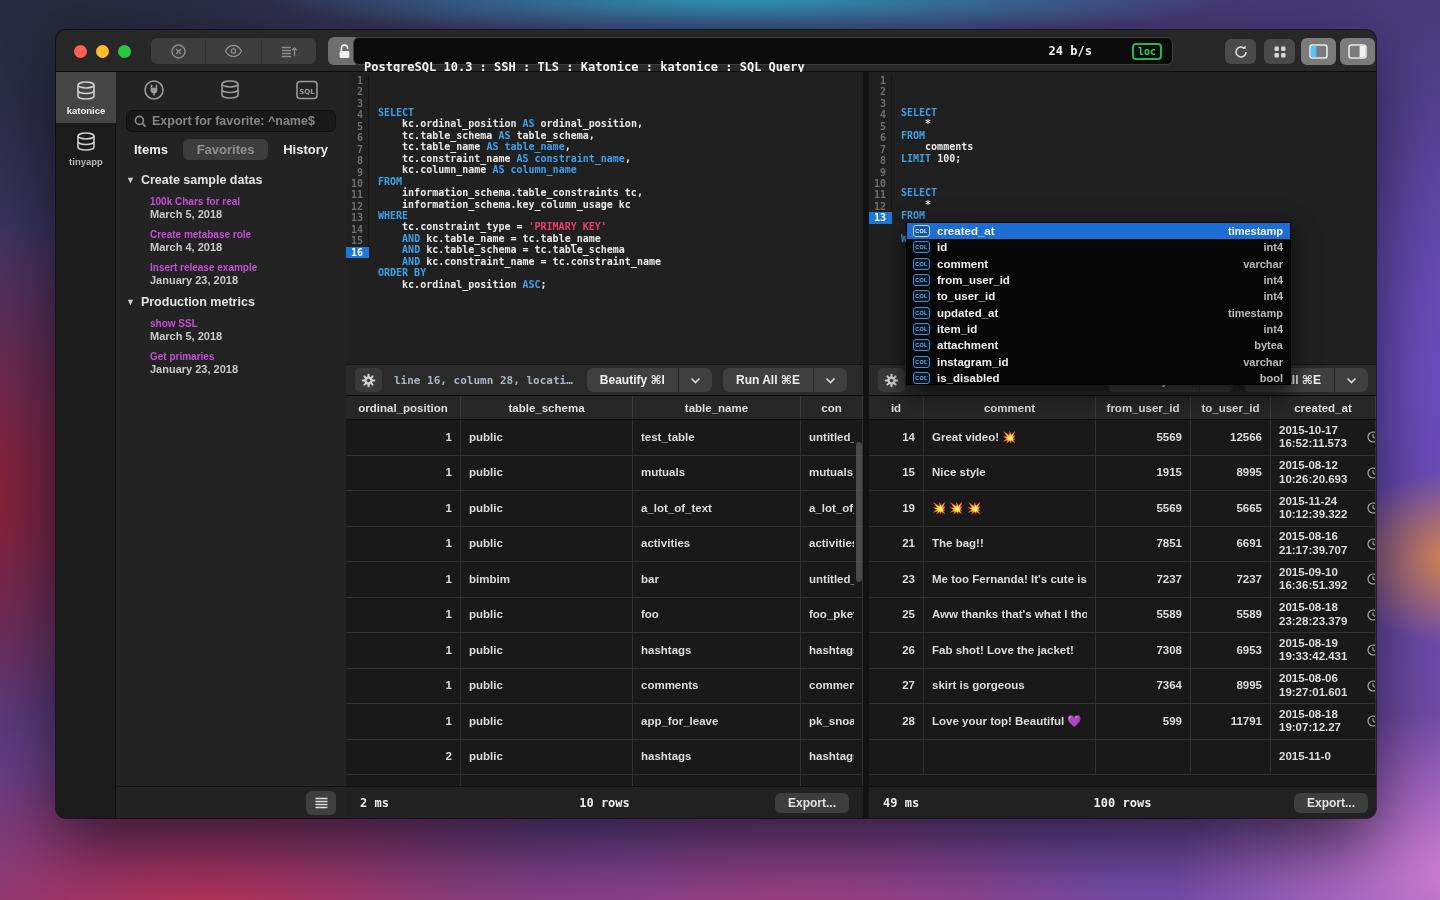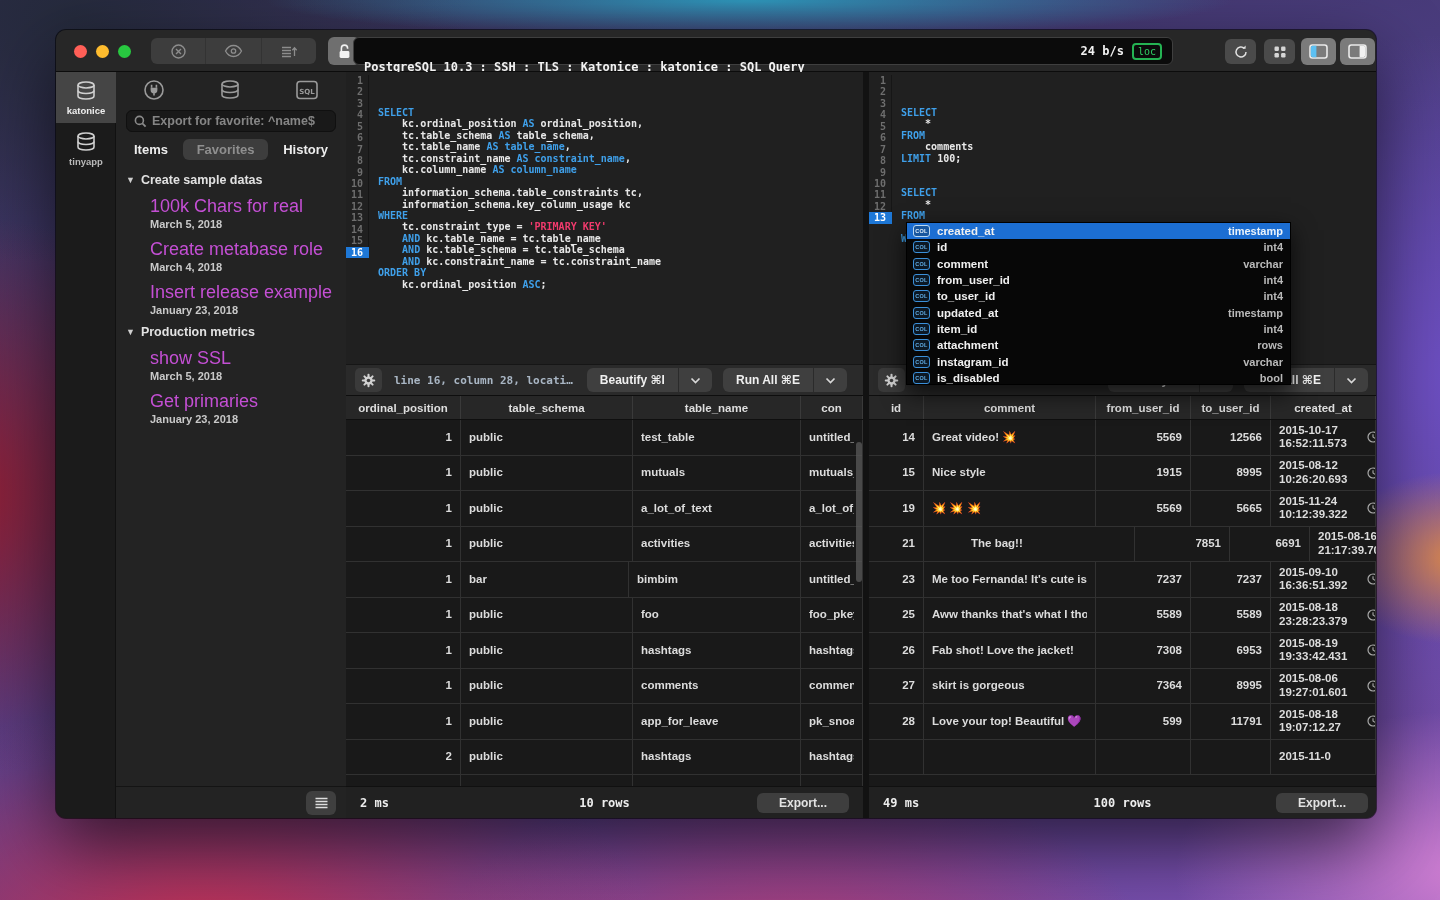--- a/index.html
+++ b/index.html
@@ -26,21 +26,21 @@
   .tl.red{left:18px;background:#ff5f57}.tl.yel{left:40px;background:#febc2e}.tl.grn{left:62px;background:#28c840}
   .tbgroup { position:absolute; left:95px; top:8px; height:26px; width:165px; background:#3d3d3d; border-radius:6px; display:flex; }
   .tbseg { flex:1; display:flex; align-items:center; justify-content:center; border-right:1px solid #333; }
   .tbseg:last-child{border-right:none}
   .lockbtn { position:absolute; left:272px; top:7px; width:32px; height:28px; background:#6f6f6f; border-radius:6px; display:flex; align-items:center; justify-content:center; }
   .titlepill { position:absolute; left:297px; top:7px; width:820px; height:28px; background:#0b0b0b; border:1px solid #3f3f3f; border-radius:6px;
                display:flex; align-items:center; font-family:"DejaVu Sans Mono",monospace; font-weight:bold; font-size:12px; color:#f2f2f2; padding:0 10px; }
   .titletext { white-space:nowrap;margin-top:32px; }
   .titleright { margin-left:auto; display:flex; align-items:center; gap:8px; }
   .rate { font-size:12px; }
-  .locbadge { border:2px solid #25b353; color:#2fce64; font-size:10px; font-weight:normal; padding:0 4px; border-radius:4px; line-height:13px; }
+  .locbadge { border:2px solid #25b353; color:#2fce64; font-size:10px; font-weight:bold; padding:0 4px; border-radius:4px; line-height:13px;margin-left:32px; }
   .winbtn { position:absolute; top:9px; height:25px; background:#4a4a4a; border-radius:6px; display:flex; align-items:center; justify-content:center; }
   .refbtn{left:1169px;width:31px}.gridbtn{left:1208px;width:31px}
   .panebtn{ position:absolute; top:8px; width:35px; height:27px; background:#7b7b7b; border-radius:6px; display:flex; align-items:center; justify-content:center;}
   .pb1{left:1245px}.pb2{left:1284px}
 
   
   .dbstrip { position:absolute; left:0; top:42px; width:60px; height:746px; background:#1b1b1b; border-right:1px solid #111; }
   .dbitem { width:60px; padding:8px 0 7px; display:flex; flex-direction:column; align-items:center; gap:3px; }
   .dbitem.sel { background:#454545; }
   .dbitem .dblabel { font-size:9.5px; font-weight:bold; color:#eee; }
@@ -51,36 +51,36 @@
   .sideicons { display:flex; justify-content:space-around; align-items:center; height:32px; margin-top:2px; }
   .searchbox { margin:4px 10px 0; height:22px; background:#191919; border:1px solid #101010; border-radius:6px;
                display:flex; align-items:center; gap:5px; padding:0 7px; color:#858585; font-size:12.5px; font-weight:bold; }
   .tabsrow { display:flex; align-items:center; justify-content:space-between; padding:0 18px; height:30px; margin-top:2px; }
   .tab { font-size:13px; font-weight:bold; color:#ededed; }
   .tab.pill { background:#3d3d3d; border-radius:6px; padding:3px 14px; color:#8f8f8f; }
   .tree { padding-top:4px; }
   .grouprow { display:flex; align-items:center; gap:6px; padding:5px 0 4px 10px; color:#e2e2e2; font-size:12.5px; font-weight:bold; }
   .tri { font-size:9px; color:#cfcfcf; }
   .fav { padding:5px 0 4px 34px; }
-  .favtitle { color:#c44fd4; font-size:18px; font-weight:normal; }
+  .favtitle { color:#c44fd4; font-size:10px; font-weight:bold; }
   .favdate { color:#c9c9c9; font-size:11px; font-weight:bold; margin-top:1px; }
   .sidestatus { position:absolute; left:60px; top:756px; width:230px; height:32px; background:#232323; border-top:1px solid #141414; }
   .hambtn { position:absolute; right:10px; top:4px; width:30px; height:24px; background:#3f3f3f; border-radius:6px; display:flex; align-items:center; justify-content:center; }
 
   
   .divider { position:absolute; left:807px; top:42px; width:6px; height:746px; background:#121212; }
   .pane { position:absolute; top:42px; height:714px; background:#1e1e1e; overflow:visible; }
   .pane.left { left:290px; width:517px; }
   .pane.right { left:813px; width:507px; }
   .panestatus { position:absolute; top:756px; height:32px; background:#212121; border-top:1px solid #101010; display:flex; align-items:center; }
   .ps-left { left:290px; width:517px; }
   .ps-right { left:813px; width:507px; }
   .mstime { font-family:"DejaVu Sans Mono",monospace; font-weight:bold; font-size:12px; color:#ededed; margin-left:14px; }
   .rowcount { position:absolute; left:0; right:0; text-align:center; font-family:"DejaVu Sans Mono",monospace; font-weight:bold; font-size:12px; color:#ededed; }
-  .exportbtn { margin-left:auto; margin-right:14px; background:#3e3e3e; border-radius:6px; padding:3px 22px; font-size:12px; font-weight:bold; color:#e3e3e3; position:relative; z-index:2; }
+  .exportbtn { margin-left:auto; margin-right:14px; background:#3e3e3e; border-radius:6px; padding:3px 13px; font-size:12px; font-weight:bold; color:#e3e3e3; position:relative; z-index:2; }
   .ps-right .exportbtn { margin-right:8px; }
 
   
   .editor { position:absolute; left:0; top:0; right:0; height:292px; background:#202020; padding-top:3px; overflow:hidden; }
   .cl { display:flex; height:11.45px; font-family:"DejaVu Sans Mono",monospace; font-size:10px; font-weight:bold; line-height:11.45px; }
   .ln { width:23px; flex:none; text-align:right; padding-right:5px; color:#6e6e6e; border-right:1px solid #161616; }
   .ct { flex:1; white-space:pre; padding-left:9px;margin-top:32px; }
   .cl.sel .ct { background:#3a434d; }
   .cl.act .ln { background:#1e78d7; color:#fff; border-right-color:#1e78d7; }
   .c-kw{color:#3fa0ea}.c-pl{color:#e8e8e8}.c-str{color:#f23a6d}
@@ -459,25 +459,25 @@
               <span class="cellv">activities</span>
             </div>
             <div class="td al-left nowrap" style="width: 62px;">
               <span class="cellv">activities_</span>
             </div>
           </div>
           <div class="tr">
             <div class="td al-right nowrap" style="width: 115px;">
               <span class="cellv">1</span>
             </div>
+            <div class="td al-left nowrap" style="width: 172px;">
+              <span class="cellv">bimbim</span>
+            </div>
             <div class="td al-left nowrap" style="width: 168px;">
               <span class="cellv">bar</span>
-            </div>
-            <div class="td al-left nowrap" style="width: 172px;">
-              <span class="cellv">bimbim</span>
             </div>
             <div class="td al-left nowrap" style="width: 62px;">
               <span class="cellv">untitled_t</span>
             </div>
           </div>
           <div class="tr">
             <div class="td al-right nowrap" style="width: 115px;">
               <span class="cellv">1</span>
             </div>
             <div class="td al-left nowrap" style="width: 172px;">
@@ -691,21 +691,21 @@
           <span class="ptype">timestamp</span>
         </div>
         <div class="pr">
           <span class="colb">COL</span>
           <span class="pname">item_id</span>
           <span class="ptype">int4</span>
         </div>
         <div class="pr">
           <span class="colb">COL</span>
           <span class="pname">attachment</span>
-          <span class="ptype">rows</span>
+          <span class="ptype">bytea</span>
         </div>
         <div class="pr">
           <span class="colb">COL</span>
           <span class="pname">instagram_id</span>
           <span class="ptype">varchar</span>
         </div>
         <div class="pr">
           <span class="colb">COL</span>
           <span class="pname">is_disabled</span>
           <span class="ptype">bool</span>
@@ -786,21 +786,21 @@
                   <circle cx="6" cy="6" r="5" fill="none" stroke="#a8a8a8" stroke-width="1.2"></circle>
                   <path d="M6 3.2V6l2 1.4" fill="none" stroke="#a8a8a8" stroke-width="1.1"></path>
                 </svg>
               </span>
             </div>
           </div>
           <div class="tr">
             <div class="td al-right nowrap" style="width: 55px;">
               <span class="cellv">21</span>
             </div>
-            <div class="td al-left nowrap" style="width: 172px; margin-left: 39px;">
+            <div class="td al-left nowrap" style="width: 172px;">
               <span class="cellv">The bag!!</span>
             </div>
             <div class="td al-right nowrap" style="width: 95px;">
               <span class="cellv">7851</span>
             </div>
             <div class="td al-right nowrap" style="width: 80px;">
               <span class="cellv">6691</span>
             </div>
             <div class="td al-left" style="width: 105px;">
               <span class="cellv">2015-08-16 21:17:39.707</span>

